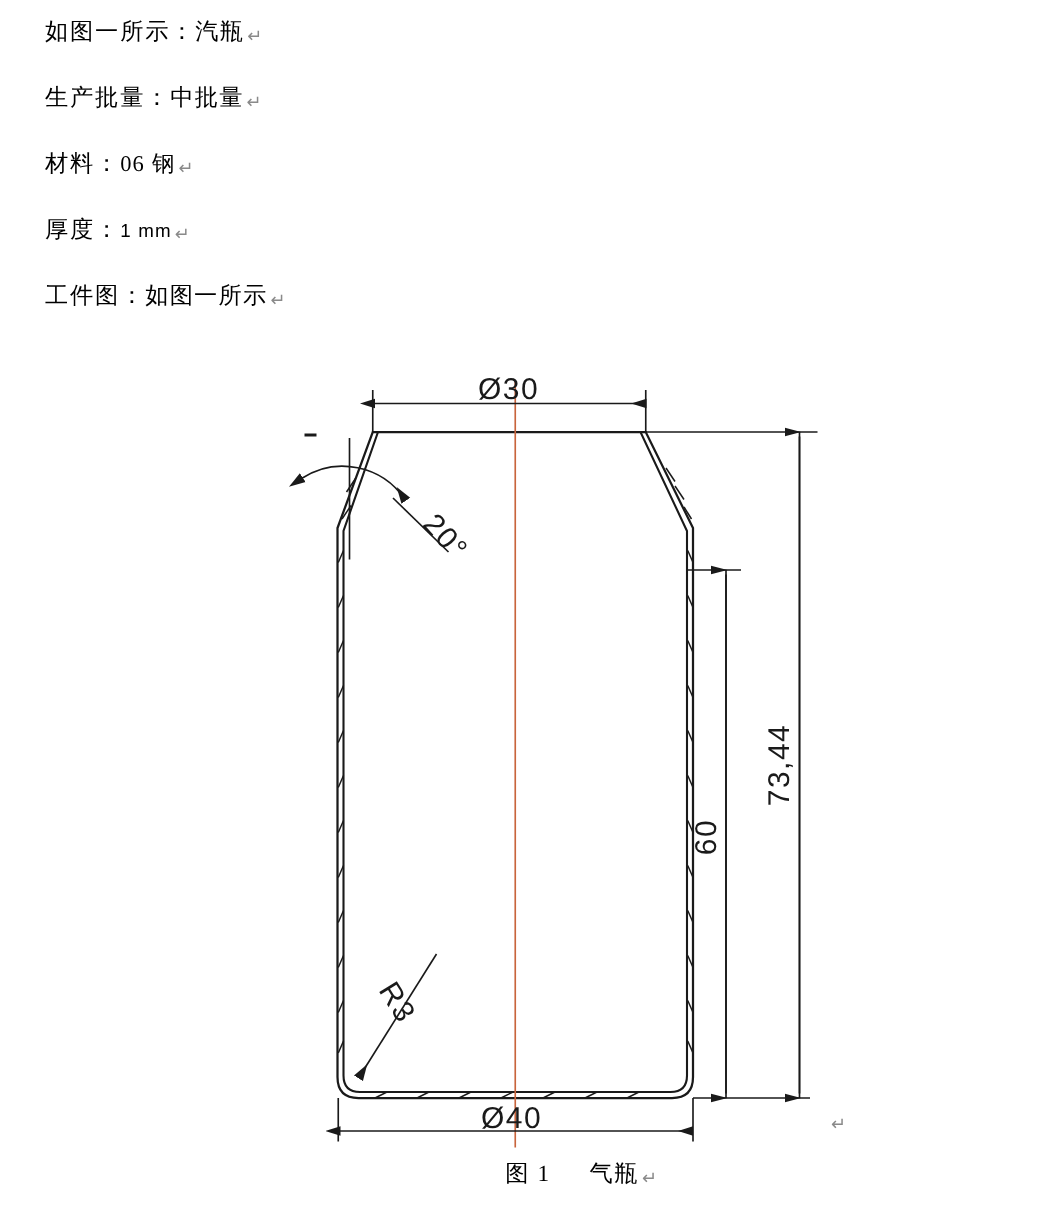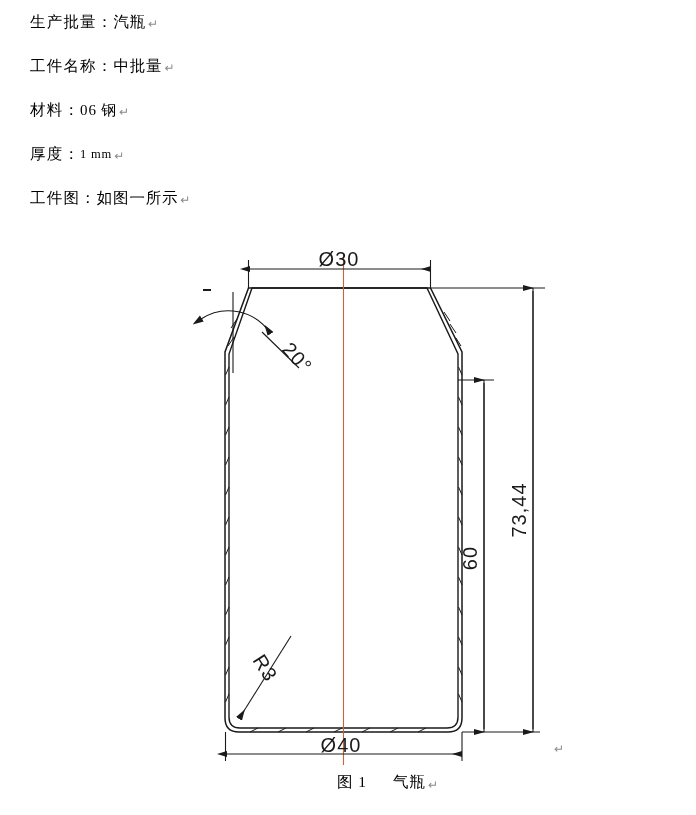--- a/index.html
+++ b/index.html
@@ -41,21 +41,21 @@
   }
   .pilcrow {
     color: #8a8a8a;
     font-size: 12px;
     margin-left: 2px;
     font-family: "Liberation Sans", sans-serif;
     position: relative;
     top: 2px;
   }
   .mono-unit {
-    font-family: Liberation Serif, serif;
+    font-family: Liberation Sans, sans-serif;
     font-size: 12.5px;
     letter-spacing: -0.5px;
   }
   .num {
     font-family: "Liberation Serif", serif;
     font-size: 15px;
   }
 
   
   .drawing-wrap {
@@ -98,27 +98,27 @@
     font-family: "Liberation Sans", sans-serif;
     fill: #1a1a1a;
   }
 </style>
 </head>
 <body>
 
 <div class="doc-lines">
 
   <div class="doc-line">
+    <span class="label">如图一所示：</span>
+      <span class="value">汽瓶</span>
+      <span class="pilcrow">↵</span>
+  </div>
+
+  <div class="doc-line">
     <span class="label">生产批量：</span>
-      <span class="value">汽瓶</span>
-      <span class="pilcrow">↵</span>
-  </div>
-
-  <div class="doc-line">
-    <span class="label">工件名称：</span>
       <span class="value">中批量</span>
       <span class="pilcrow">↵</span>
   </div>
 
   <div class="doc-line">
     <span class="label">材料：</span>
       <span class="value num">06 钢</span>
       <span class="pilcrow">↵</span>
   </div>
 

